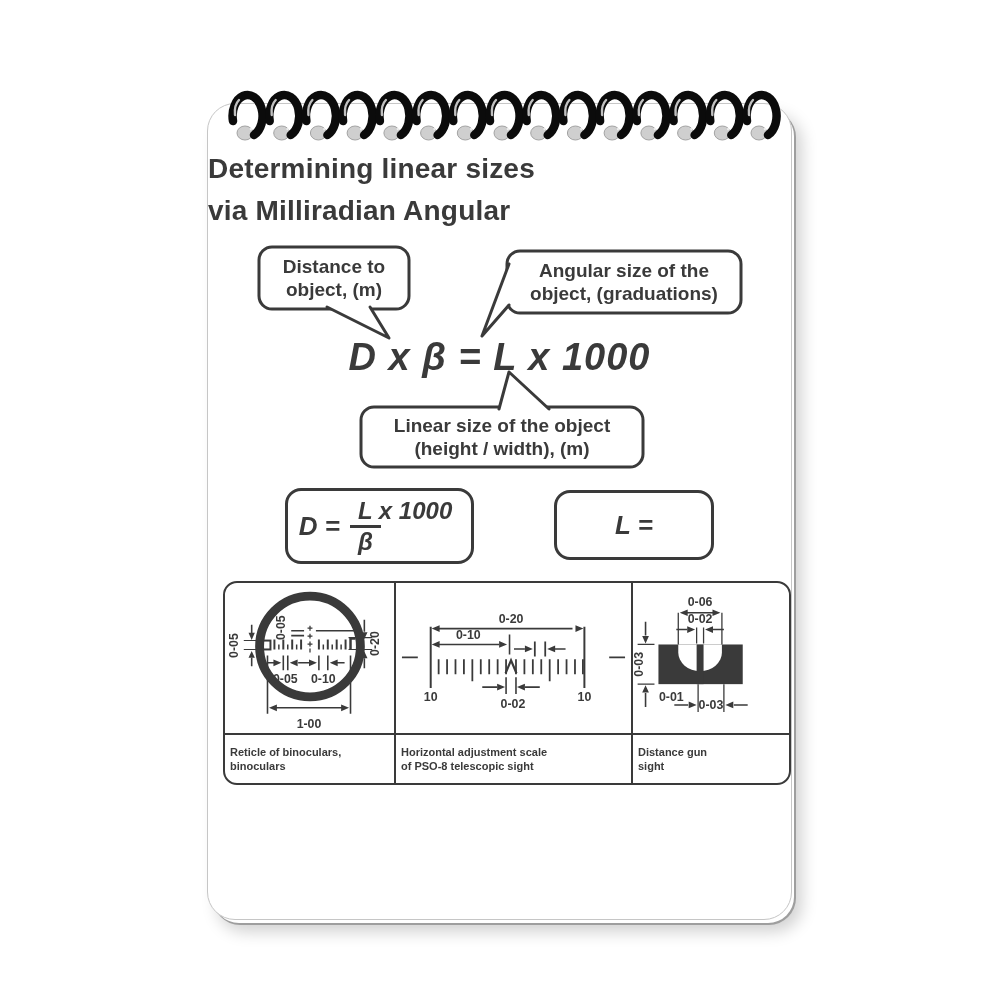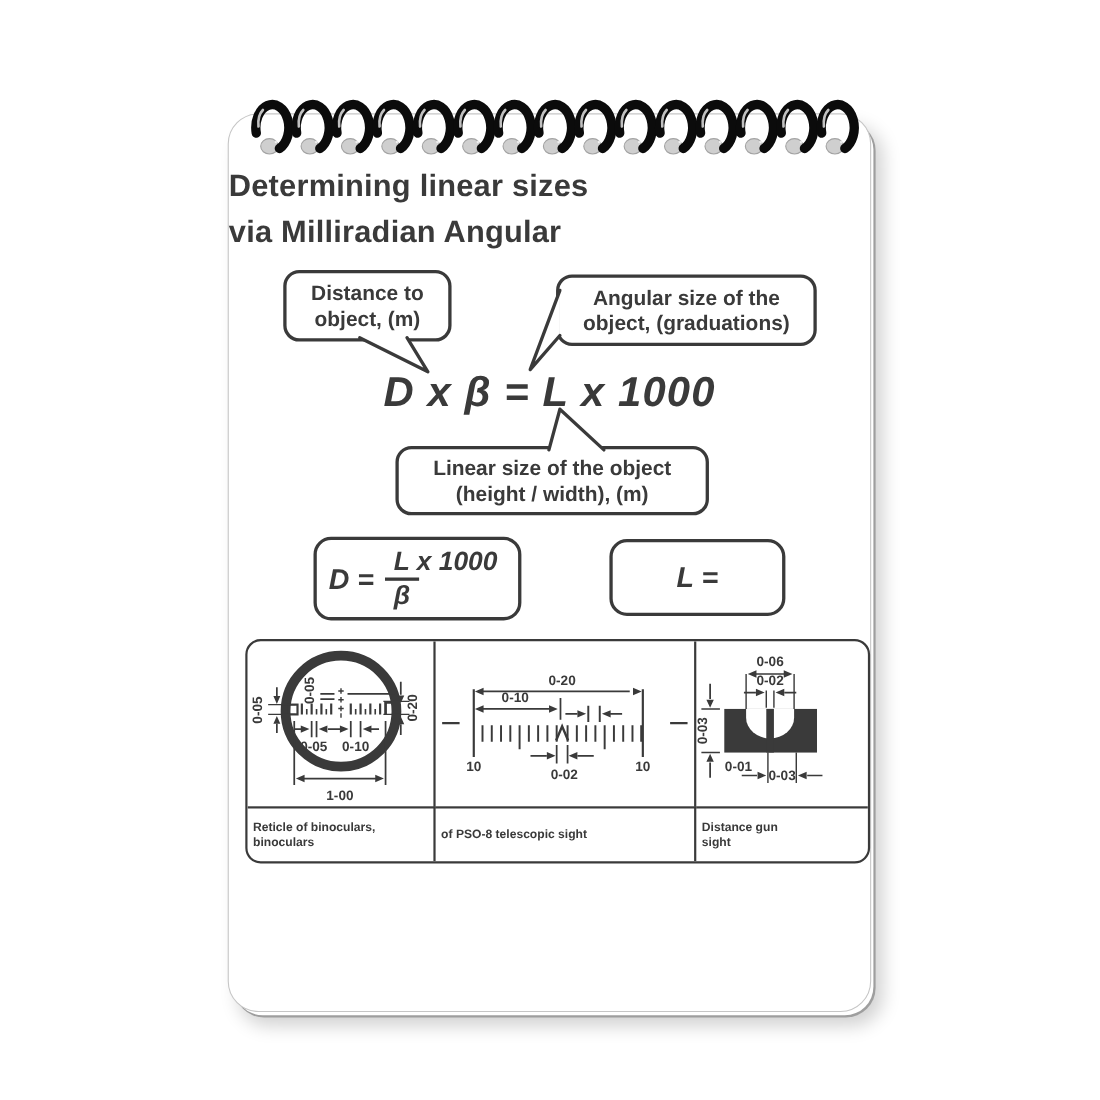--- a/index.html
+++ b/index.html
@@ -187,20 +187,21 @@
         <path class="solid" d="M55.5 119.6 L63.5 123 L55.5 126.4 Z M100.5 119.6 L92.5 123 L100.5 126.4 Z"></path>
         <text x="78" y="127">0-03</text>
       </svg>
     </div>
 
     <div class="cap bT bR">
       <div>Reticle of binoculars,</div>
       <div>binoculars</div>
     </div>
     <div class="cap bT bR">
+      <div>Horizontal adjustment scale</div>
       <div>of PSO-8 telescopic sight</div>
     </div>
     <div class="cap bT">
       <div>Distance gun</div>
       <div>sight</div>
     </div>
   </div>
 </div>
 
 <div class="spiral">

